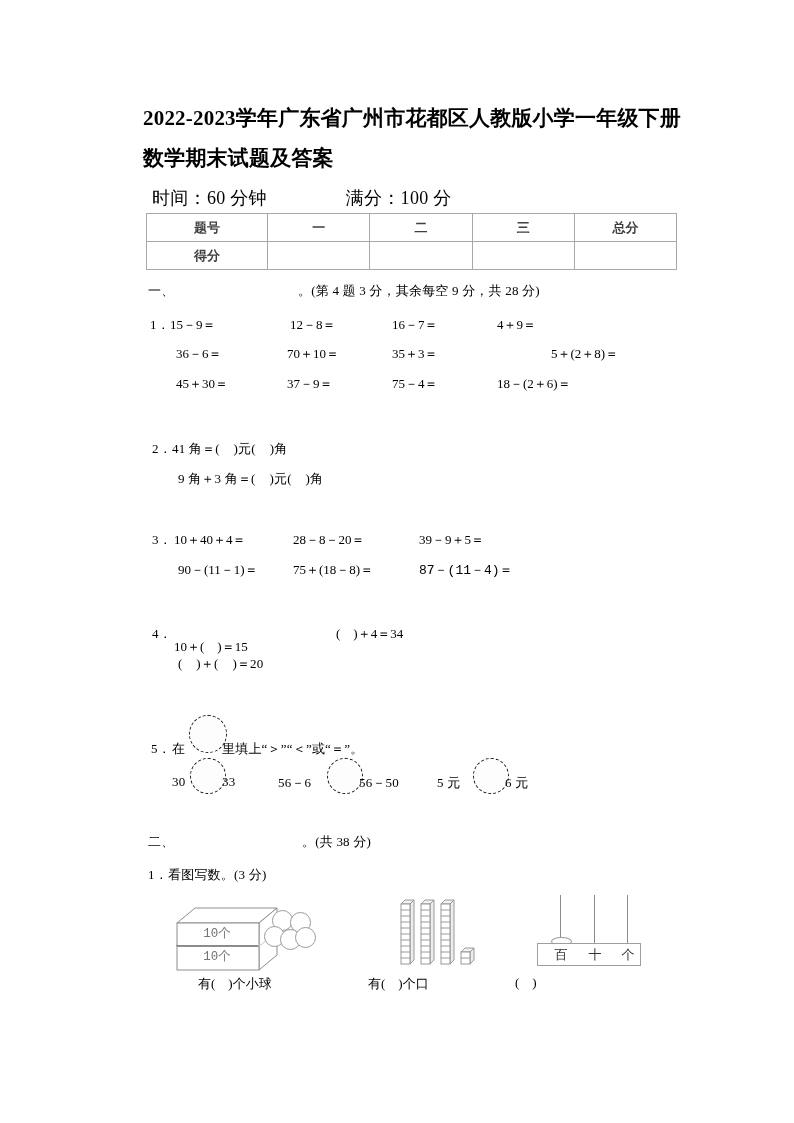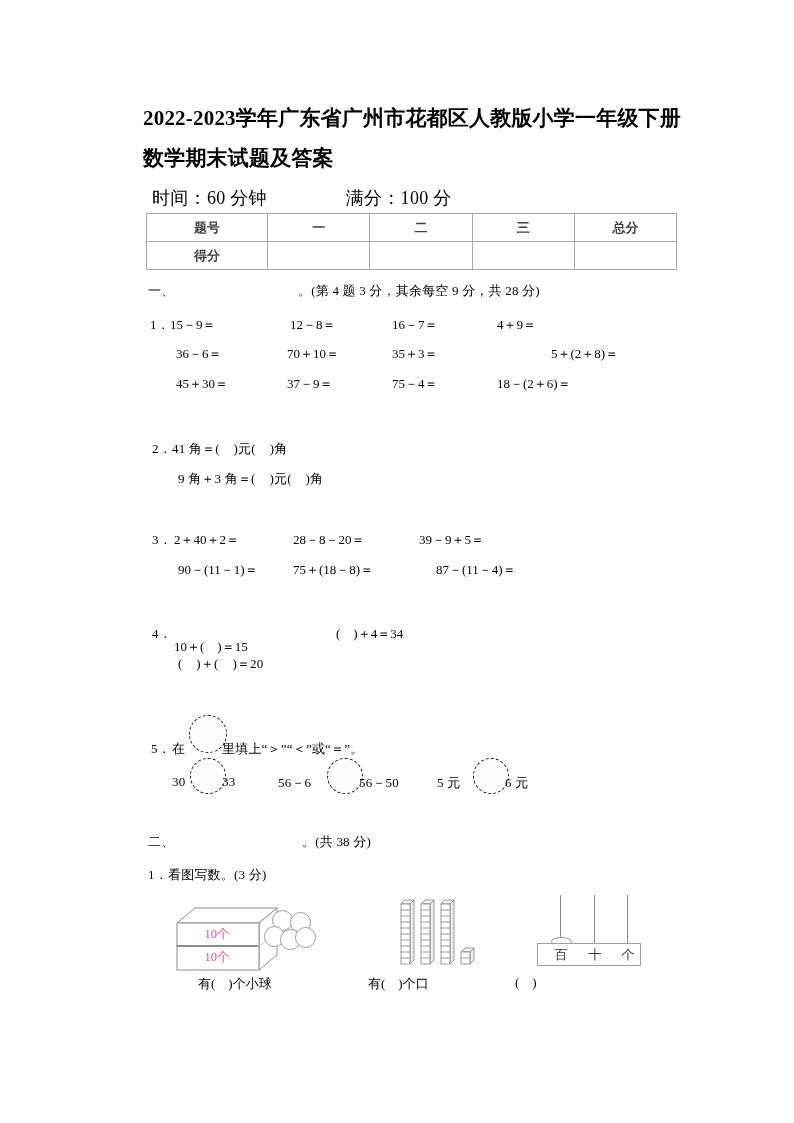--- a/index.html
+++ b/index.html
@@ -88,22 +88,22 @@
 
   
   .box-wrap { position: absolute; left: 176px; top: 905px; width: 110px; height: 66px; }
   .box-layer {
     position: absolute;
     left: 0; width: 82px; height: 24px;
     box-sizing: border-box;
     text-align: center;
     font-size: 12.5px;
     line-height: 23px;
-    color: #ec4899;
-    font-family: Liberation Serif, serif;
+    color: #737373;
+    font-family: Liberation Mono, monospace;
   }
   .box-layer.l1 { top: 0; border-bottom: 1px solid #8a8a8a; }
   .box-layer.l2 { top: 24px; }
 
   .balls { position: absolute; left: 264px; top: 910px; width: 52px; height: 46px; }
   .ball {
     position: absolute;
     width: 21px; height: 21px;
     border: 1px solid #9a9a9a;
     border-radius: 50%;
@@ -203,28 +203,28 @@
     <span style="left:216px;">75－4＝</span>
     <span style="left:321px;">18－(2＋6)＝</span>
   </div>
 
   <div class="txt item-num" style="left:152px; top:440px;">2．</div>
   <div class="txt" style="left:172px; top:440px;">41 角＝(    )元(    )角</div>
   <div class="txt" style="left:178px; top:470px;">9 角＋3 角＝(    )元(    )角</div>
 
   <div class="txt item-num" style="left:152px; top:531px;">3．</div>
   <div class="row-cells" style="left:174px; top:531px;">
-    <span style="left:0px;">2＋40＋2＝</span>
+    <span style="left:0px;">10＋40＋4＝</span>
     <span style="left:119px;">28－8－20＝</span>
     <span style="left:245px;">39－9＋5＝</span>
   </div>
   <div class="row-cells" style="left:178px; top:561px;">
     <span style="left:0px;">90－(11－1)＝</span>
     <span style="left:115px;">75＋(18－8)＝</span>
-    <span style="left:258px;">87－(11－4)＝</span>
+    <span style="left:241px;font-family:Liberation Mono, monospace;">87－(11－4)＝</span>
   </div>
 
   <div class="txt item-num" style="left:152px; top:625px;">4．</div>
   <div class="row-cells" style="left:174px; top:625px;">
     <span style="left:0px;margin-top:13px;">10＋(    )＝15</span>
     <span style="left:162px;font-family:Liberation Serif, serif;">(    )＋4＝34</span>
   </div>
   <div class="txt" style="left:178px; top:655px;">(    )＋(    )＝20</div>
 
   <div class="txt item-num" style="left:151px; top:740px;">5．</div>

